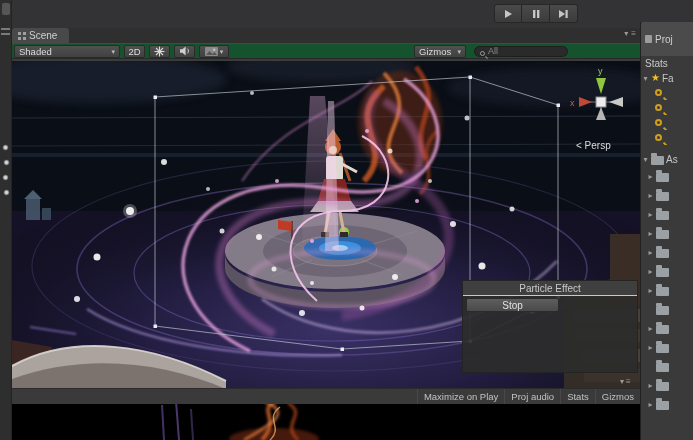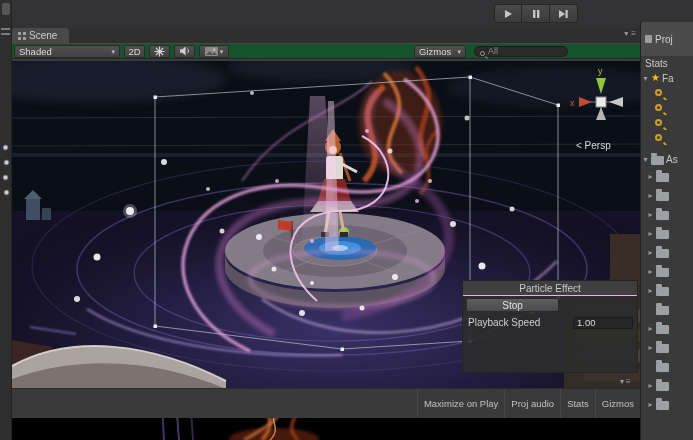--- a/index.html
+++ b/index.html
@@ -61,21 +61,21 @@
           border-radius:2px;display:flex;align-items:center;justify-content:center;color:#e2e2e2;}
   .pp-sim{flex:1.35;} .pp-stop{flex:0.55;}
   .pp-row{display:flex;align-items:center;justify-content:space-between;height:17px;padding:0 4px 0 5px;}
   .pp-box{width:60px;height:12px;background:#262626;border:1px solid #1b1b1b;border-radius:1px;
           color:#dcdcdc;display:flex;align-items:center;padding-left:3px;font-size:9.5px;}
   .pp-box.dis{color:#8b8b8b;background:#2d2d2d;}
 
   
   .game-menu{position:absolute;left:620px;top:378px;z-index:5;display:flex;gap:2px;align-items:center;
              color:#9a9a9a;font-size:8px;line-height:1;}
-  .game-toolbar{position:absolute;left:12px;top:388px;width:628px;height:30px;background:#3a3a3a;
+  .game-toolbar{position:absolute;left:12px;top:388px;width:628px;height:16px;background:#3a3a3a;
                 border-top:1px solid #2b2b2b;display:flex;justify-content:flex-end;align-items:stretch;z-index:4;}
   .gt-item{font-size:9.5px;color:#c2c2c2;padding:0 6px;border-left:1px solid #484848;
            display:flex;align-items:center;}
   .game-view{position:absolute;left:12px;top:401px;width:628px;height:39px;background:#000;z-index:3;}
 
   
   .right-panel{position:absolute;left:640px;top:22px;width:53px;height:418px;background:#3a3a3a;
                border-left:1px solid #212121;z-index:7;font-size:10px;color:#c5c5c5;}
   .proj-tab{height:34px;background:#4b4b4b;border-radius:3px 0 0 0;display:flex;align-items:center;
             gap:3px;padding-left:4px;color:#cfcfcf;white-space:nowrap;overflow:hidden;}
@@ -362,24 +362,20 @@
         </g>
       </svg>
     </div>
   </div>
 
   <div class="pp">
     <div class="pp-title">Particle Effect</div>
     <div class="pp-btnrow">
       <div class="pp-btn pp-stop">Stop</div>
     </div>
-    <div class="pp-row">
-      <span>Playback Speed</span>
-      <span class="pp-box">1.00</span>
-    </div>
   </div>
 
   <div class="game-menu">
     <span>▾</span>
     <span>≡</span>
   </div>
   <div class="game-toolbar">
     <div class="gt-item">Maximize on Play</div>
     <div class="gt-item">Proj audio</div>
     <div class="gt-item">Stats</div>

